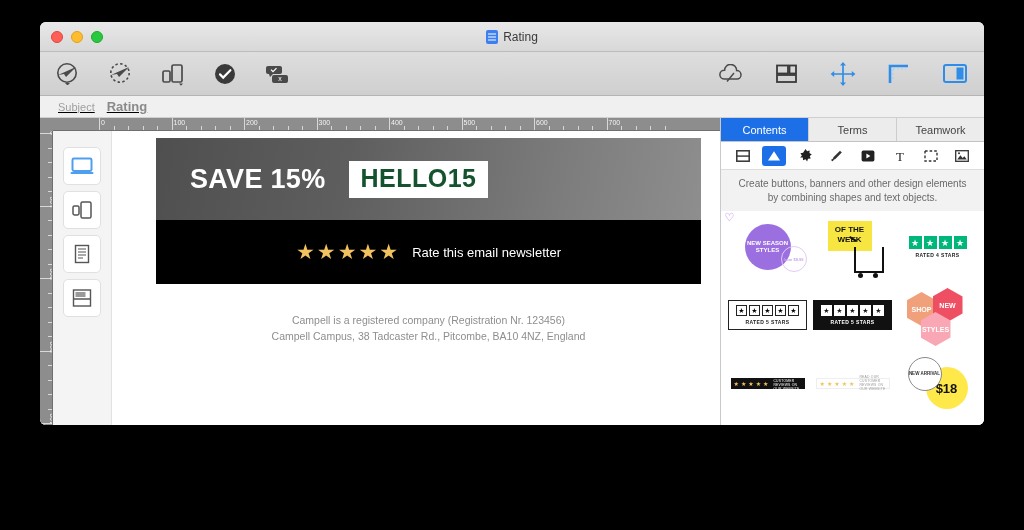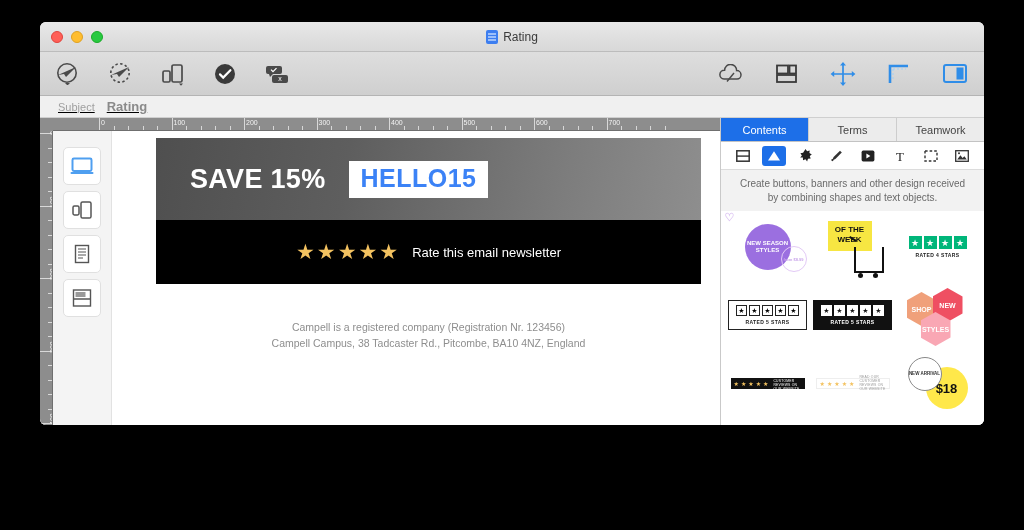--- a/index.html
+++ b/index.html
@@ -65,26 +65,26 @@
                background:#f4f4f4; border-right:1px solid #e2e2e2; }
   .dev-btn { width:38px; height:38px; margin:6px auto 0; background:#fff;
              border:1px solid #e0e0e0; border-radius:5px;
              display:flex; align-items:center; justify-content:center; cursor:pointer; }
   .dev-btn.first { margin-top:16px; }
   .layer-btn { position:absolute; left:10px; bottom:14px; width:38px; height:38px;
                background:#fff; border:1px solid #dadada; border-radius:6px;
                display:flex; align-items:center; justify-content:center; cursor:pointer; }
 
   .email { position:absolute; left:59px; top:0; right:0; bottom:0; background:#fff; overflow:hidden;}
-  .promo { margin:7px 0 15px 44px; width:545px;border-radius:23px; }
+  .promo { margin:7px 0 8px 44px; width:545px;border-radius:23px; }
   .promo-top { height:82px; background:linear-gradient(100deg,#4f4f4f 0%,#5e5e5e 35%,#7d7d7d 75%,#8e8e8e 100%);
                display:flex; align-items:center; padding-left:34px; gap:14px; }
   .promo-save { color:#fff; font-size:27px; font-weight:bold; letter-spacing:.3px; }
   .promo-with { color:#fff; font-size:22px; font-weight:300; }
-  .promo-code { background:#fff; color:#3b82f6; font-size:25px; font-weight:bold;
+  .promo-code { background:#fff; color:#14532d; font-size:25px; font-weight:bold;
                 padding:3px 11px 5px; letter-spacing:.5px; margin-left:10px; }
   .promo-bot { height:64px; background:#000; display:flex; align-items:center; justify-content:center; gap:12px;}
   .stars { color:#f3c260; font-size:21px; letter-spacing:2px; }
   .rate-txt { color:#fff; font-size:13px; }
 
   .foot { width:545px; margin-left:44px; padding-top:20px; text-align:center; color:#8e8e8e; }
   .foot p { font-size:10.5px; line-height:16px; }
   .foot .blk { margin-top:16px; }
   .foot a { color:#5b6fc4; text-decoration:none; }
   .links { margin-top:18px; font-size:10.5px; color:#5b6fc4; }
@@ -449,21 +449,21 @@
             </svg>
           </div>
           <div class="irow-btn">
             <svg width="14" height="12" viewBox="0 0 14 12">
               <rect x="0.7" y="0.7" width="12.6" height="10.6" fill="none" stroke="#333" stroke-width="1.3"></rect>
               <path d="M2.2 9.4 L5.4 5.2 L7.6 8 L9.4 6.2 L11.8 9.4 Z" fill="#333"></path>
               <circle cx="4" cy="3.2" r="1" fill="#333"></circle>
             </svg>
           </div>
         </div>
-      <div class="panel-desc">Create buttons, banners and other design received by combining shapes and text objects.</div>
+      <div class="panel-desc">Create buttons, banners and other design elements by combining shapes and text objects.</div>
       <div class="gallery" id="gallery">
           <div class="cell">
             <div class="b-newseason"><span class="heart">♡</span>NEW SEASON STYLES<span class="b-ring">from $8.99</span></div>
           </div>
           <div class="cell">
             <div class="b-week">
               <div class="wk-note">OF THE WEEK</div>
               <div class="cart"></div>
             </div>
           </div>

